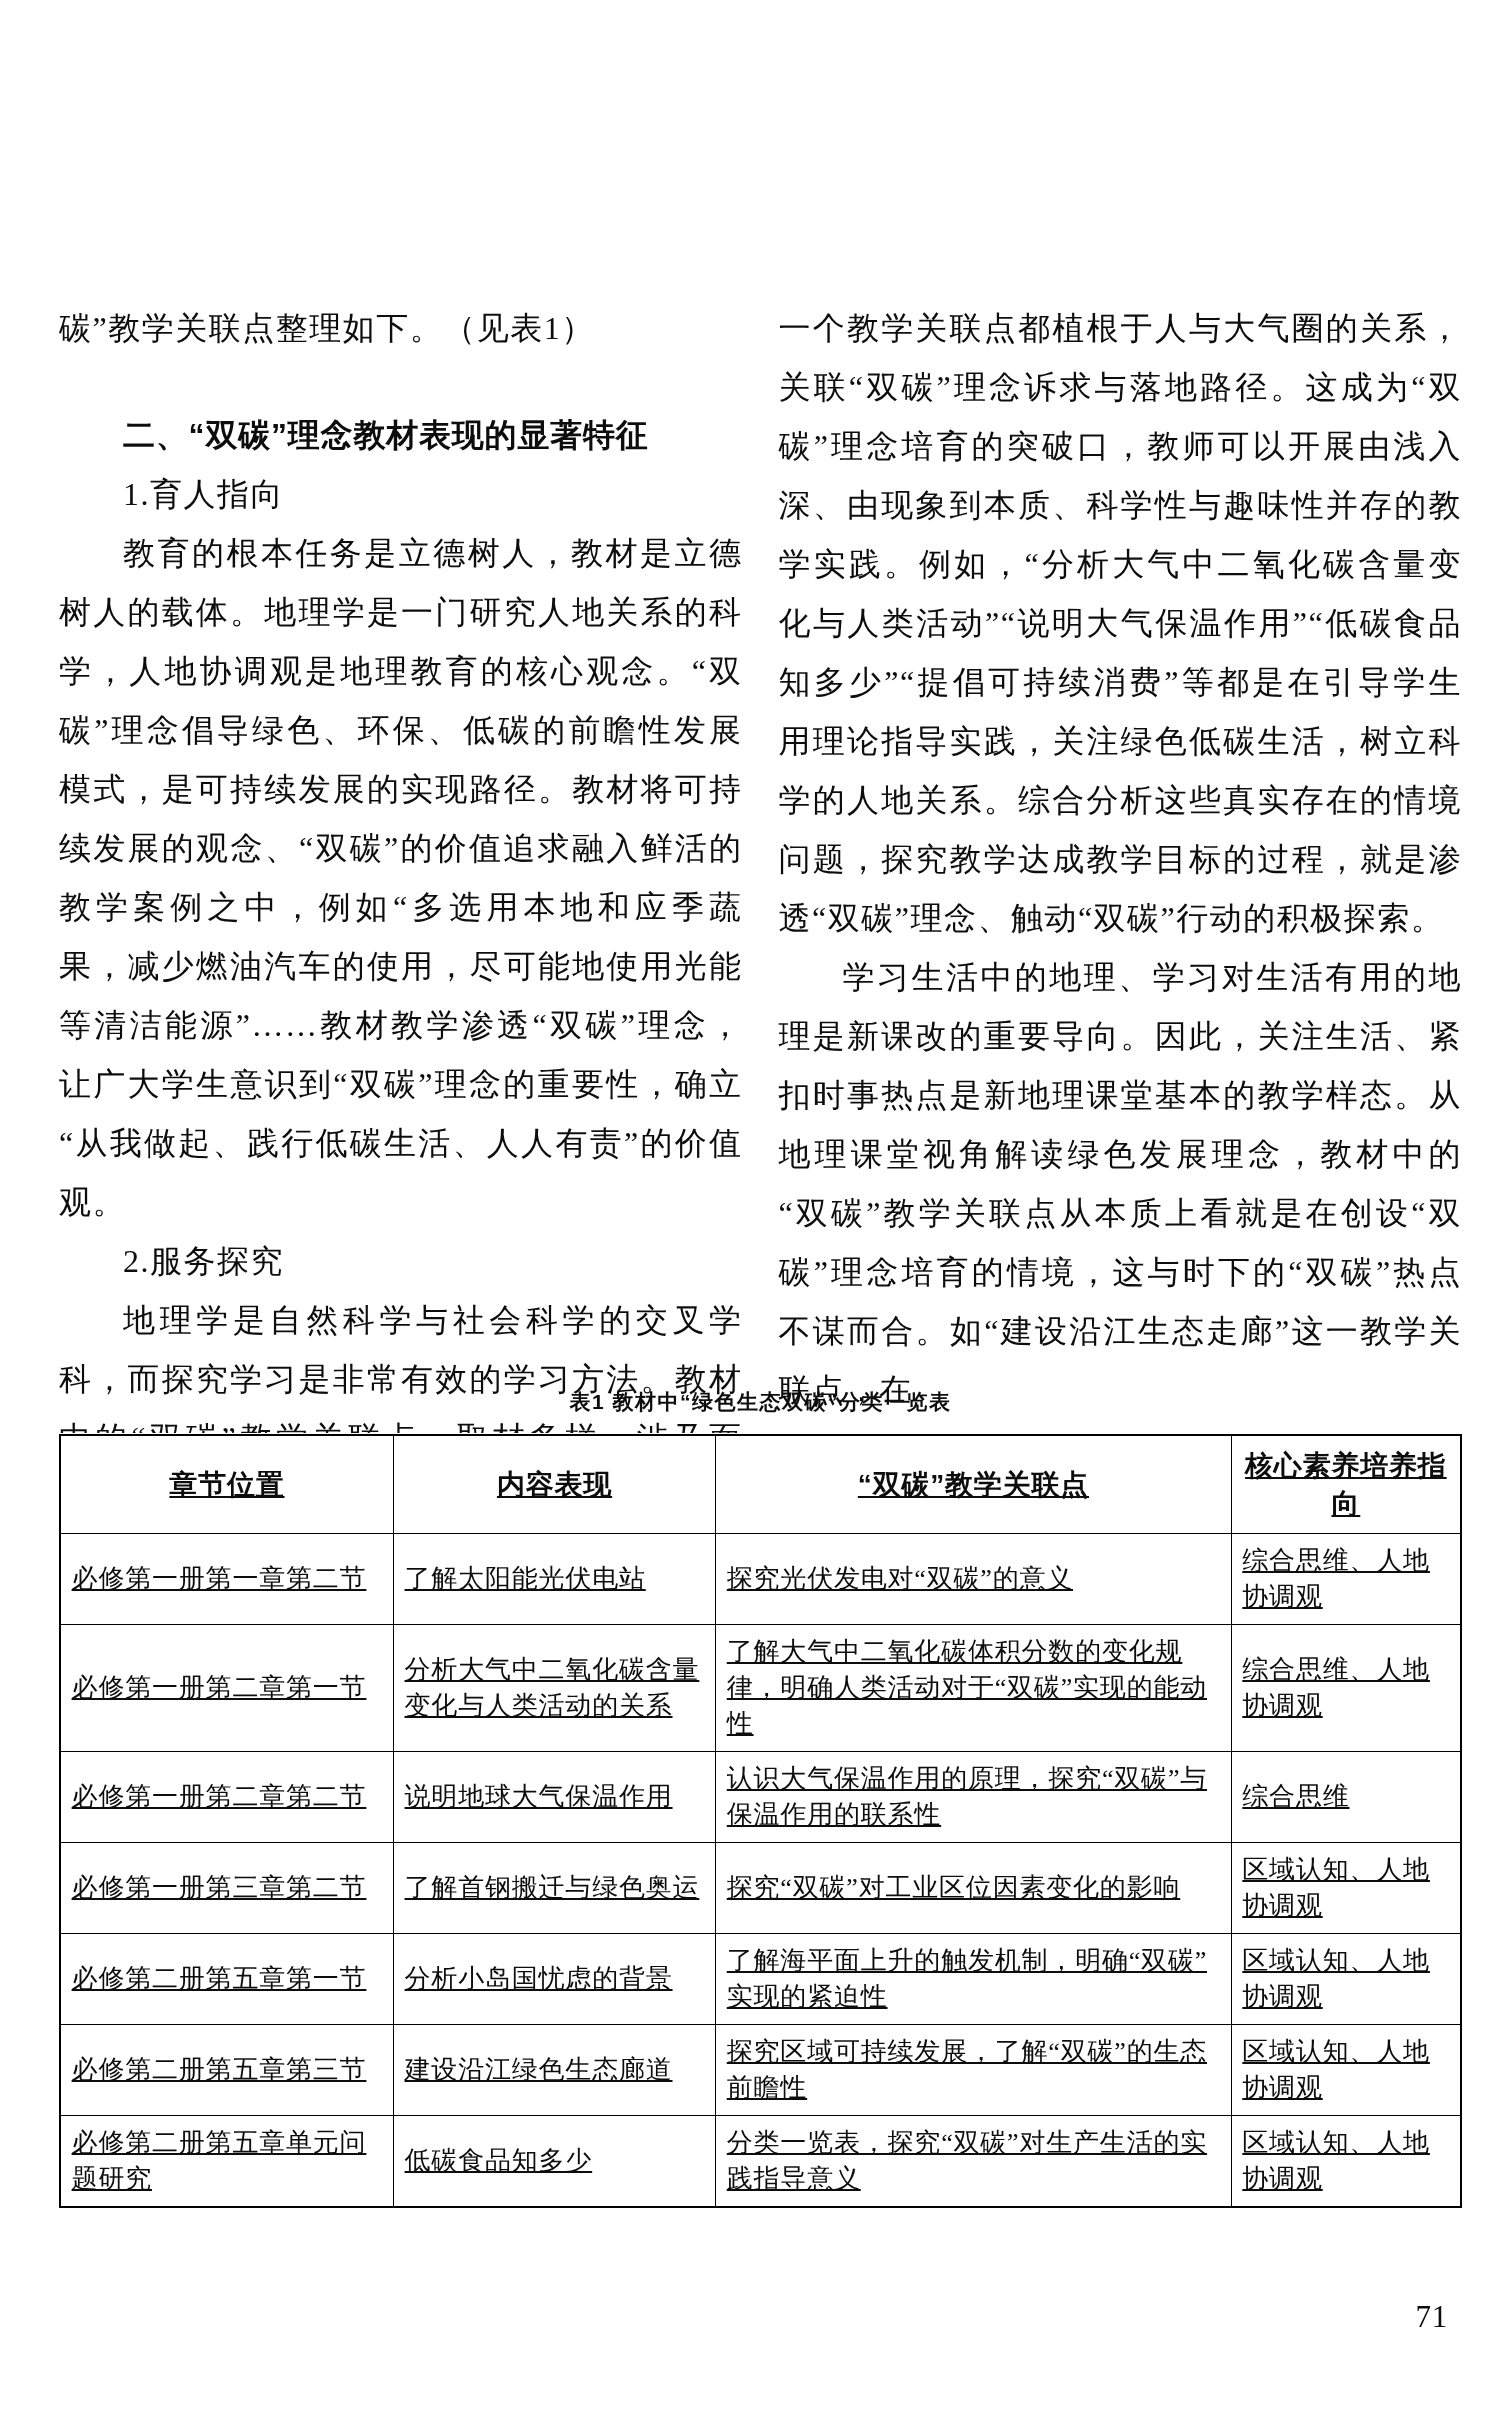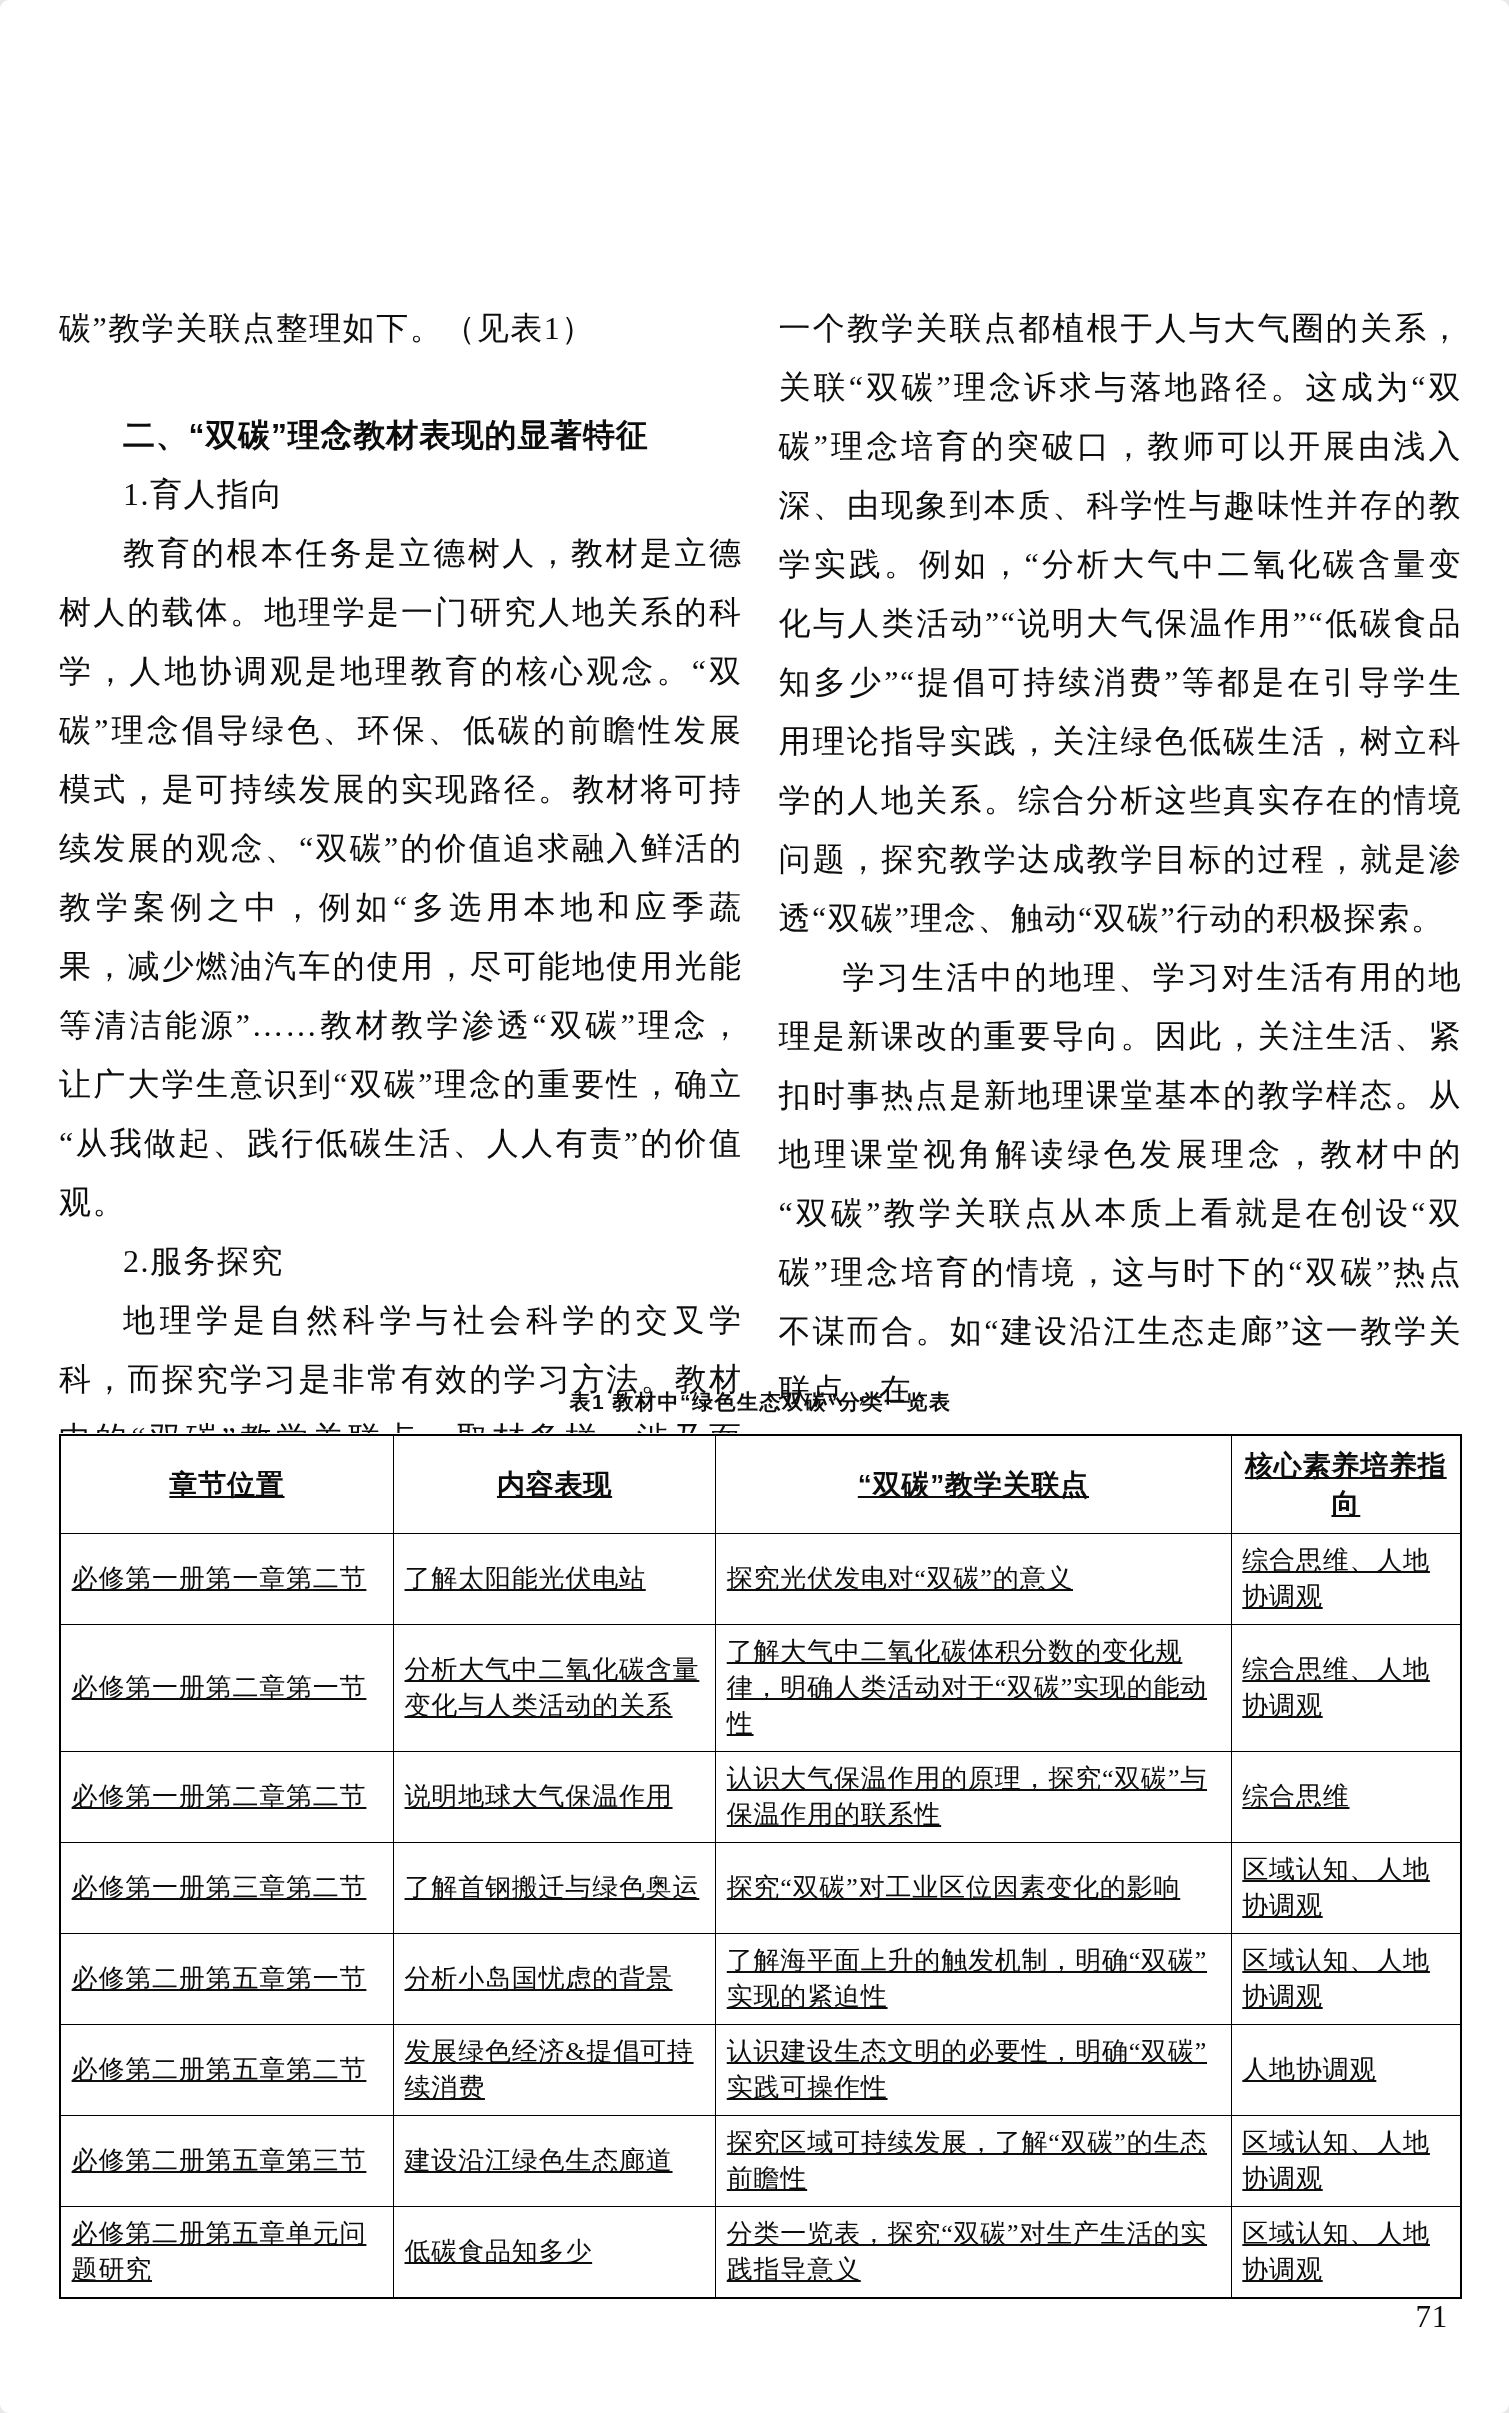--- a/index.html
+++ b/index.html
@@ -4,21 +4,20 @@
 <style>
   html,body { margin:0; padding:0; background:#e8e8e8; }
   .page {
     position:relative;
     width:1509px; height:2413px;
     margin:0 auto;
     background:#ffffff;
     color:#0d0d0d;
     font-family:"Liberation Serif","DejaVu Serif",serif;
     overflow:hidden;
-    border-radius:9px;
   }
   .cols {
     position:absolute;
     top:299px; left:59px; width:1403px; height:1134px;
     display:flex; gap:36px;
     overflow:hidden;
   }
   .col {
     width:684px;
     font-size:32px;
@@ -153,26 +152,20 @@
           <td>探究“双碳”对工业区位因素变化的影响</td>
           <td>区域认知、人地协调观</td>
         </tr>
         <tr>
           <td>必修第二册第五章第一节</td>
           <td>分析小岛国忧虑的背景</td>
           <td>了解海平面上升的触发机制，明确“双碳”实现的紧迫性</td>
           <td>区域认知、人地协调观</td>
         </tr>
         <tr>
-          <td>必修第二册第五章第二节</td>
-          <td>发展绿色经济&amp;提倡可持续消费</td>
-          <td>认识建设生态文明的必要性，明确“双碳”实践可操作性</td>
-          <td>人地协调观</td>
-        </tr>
-        <tr>
           <td>必修第二册第五章第三节</td>
           <td>建设沿江绿色生态廊道</td>
           <td>探究区域可持续发展，了解“双碳”的生态前瞻性</td>
           <td>区域认知、人地协调观</td>
         </tr>
         <tr>
           <td>必修第二册第五章单元问题研究</td>
           <td>低碳食品知多少</td>
           <td>分类一览表，探究“双碳”对生产生活的实践指导意义</td>
           <td>区域认知、人地协调观</td>

